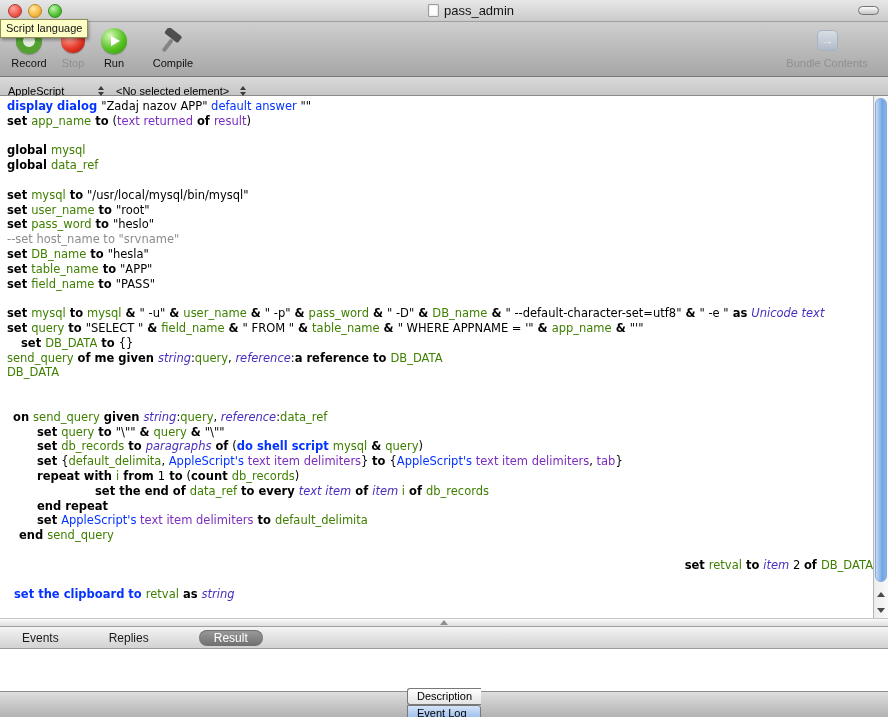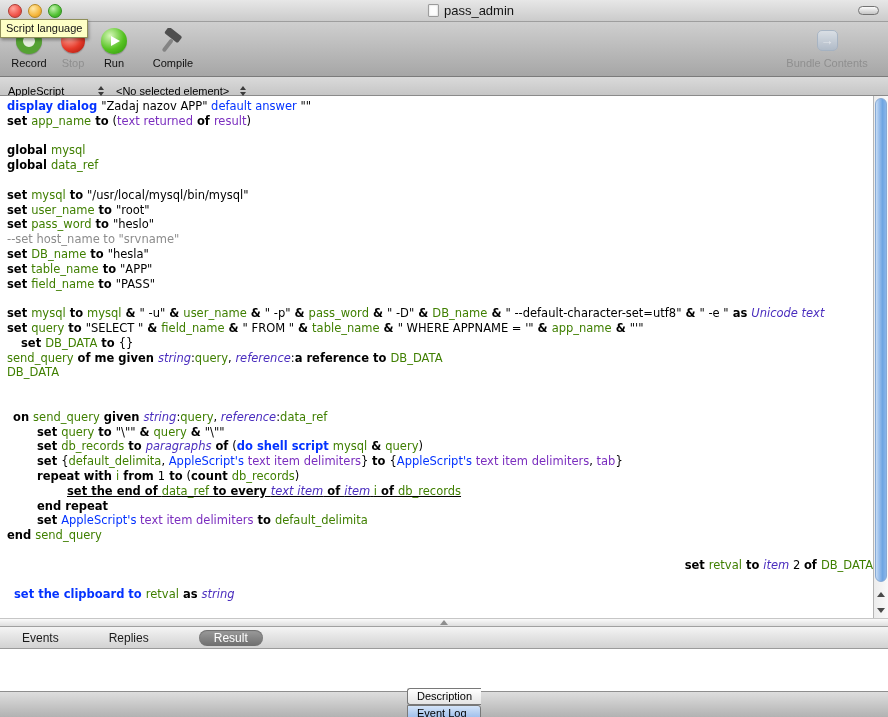--- a/index.html
+++ b/index.html
@@ -215,24 +215,24 @@
         <div class="code-line" style="padding-left: 21px;"><span class="tk-k">set </span><span class="tk-v">DB_DATA</span><span class="tk-k"> to </span><span class="tk-p">{}</span></div>
         <div class="code-line" style="padding-left: 7px;"><span class="tk-v">send_query</span><span class="tk-k"> of me given </span><span class="tk-i">string</span><span class="tk-p">:</span><span class="tk-v">query</span><span class="tk-p">, </span><span class="tk-i">reference</span><span class="tk-p">:</span><span class="tk-k">a reference to </span><span class="tk-v">DB_DATA</span></div>
         <div class="code-line" style="padding-left: 7px;"><span class="tk-v">DB_DATA</span></div>
         <div class="code-line" style="padding-left: 7px;">&nbsp;</div>
         <div class="code-line" style="padding-left: 7px;">&nbsp;</div>
         <div class="code-line" style="padding-left: 13px;"><span class="tk-k">on </span><span class="tk-v">send_query</span><span class="tk-k"> given </span><span class="tk-i">string</span><span class="tk-p">:</span><span class="tk-v">query</span><span class="tk-p">, </span><span class="tk-i">reference</span><span class="tk-p">:</span><span class="tk-v">data_ref</span></div>
         <div class="code-line" style="padding-left: 37px;"><span class="tk-k">set </span><span class="tk-v">query</span><span class="tk-k"> to </span><span class="tk-p">"\""</span><span class="tk-k"> &amp; </span><span class="tk-v">query</span><span class="tk-k"> &amp; </span><span class="tk-p">"\""</span></div>
         <div class="code-line" style="padding-left: 37px;"><span class="tk-k">set </span><span class="tk-v">db_records</span><span class="tk-k"> to </span><span class="tk-i">paragraphs</span><span class="tk-k"> of </span><span class="tk-p">(</span><span class="tk-c">do shell script </span><span class="tk-v">mysql</span><span class="tk-k"> &amp; </span><span class="tk-v">query</span><span class="tk-p">)</span></div>
         <div class="code-line" style="padding-left: 37px;"><span class="tk-k">set </span><span class="tk-p">{</span><span class="tk-v">default_delimita</span><span class="tk-p">, </span><span class="tk-b">AppleScript's</span><span class="tk-p"> </span><span class="tk-r">text item delimiters</span><span class="tk-p">} </span><span class="tk-k">to </span><span class="tk-p">{</span><span class="tk-b">AppleScript's</span><span class="tk-p"> </span><span class="tk-r">text item delimiters</span><span class="tk-p">, </span><span class="tk-r">tab</span><span class="tk-p">}</span></div>
         <div class="code-line" style="padding-left: 37px;"><span class="tk-k">repeat with </span><span class="tk-v">i</span><span class="tk-k"> from </span><span class="tk-p">1</span><span class="tk-k"> to </span><span class="tk-p">(</span><span class="tk-k">count </span><span class="tk-v">db_records</span><span class="tk-p">)</span></div>
-        <div class="code-line" style="padding-left: 67px; text-decoration: underline;"><span class="tk-k">set the end of </span><span class="tk-v">data_ref</span><span class="tk-k"> to every </span><span class="tk-i">text item</span><span class="tk-k"> of </span><span class="tk-i">item</span><span class="tk-p"> </span><span class="tk-v">i</span><span class="tk-k"> of </span><span class="tk-v">db_records</span></div>
+        <div class="code-line" style="padding-left: 95px;"><span class="tk-k">set the end of </span><span class="tk-v">data_ref</span><span class="tk-k"> to every </span><span class="tk-i">text item</span><span class="tk-k"> of </span><span class="tk-i">item</span><span class="tk-p"> </span><span class="tk-v">i</span><span class="tk-k"> of </span><span class="tk-v">db_records</span></div>
         <div class="code-line" style="padding-left: 37px;"><span class="tk-k">end repeat</span></div>
         <div class="code-line" style="padding-left: 37px;"><span class="tk-k">set </span><span class="tk-b">AppleScript's</span><span class="tk-p"> </span><span class="tk-r">text item delimiters</span><span class="tk-k"> to </span><span class="tk-v">default_delimita</span></div>
-        <div class="code-line" style="padding-left: 7px;"><span class="tk-k">end </span><span class="tk-v">send_query</span></div>
+        <div class="code-line" style="padding-left: 19px;"><span class="tk-k">end </span><span class="tk-v">send_query</span></div>
         <div class="code-line" style="padding-left: 7px;">&nbsp;</div>
         <div class="code-line" style="padding-left: 7px; text-align: right;"><span class="tk-k">set </span><span class="tk-v">retval</span><span class="tk-k"> to </span><span class="tk-i">item</span><span class="tk-p"> 2 </span><span class="tk-k">of </span><span class="tk-v">DB_DATA</span></div>
         <div class="code-line" style="padding-left: 7px;">&nbsp;</div>
         <div class="code-line" style="padding-left: 14px;"><span class="tk-c">set the clipboard to </span><span class="tk-v">retval</span><span class="tk-k"> as </span><span class="tk-i">string</span></div>
       </div>
   </div>
 
   <div id="vscroll">
     <div class="thumb"></div>
     <div class="sb-arrows">

